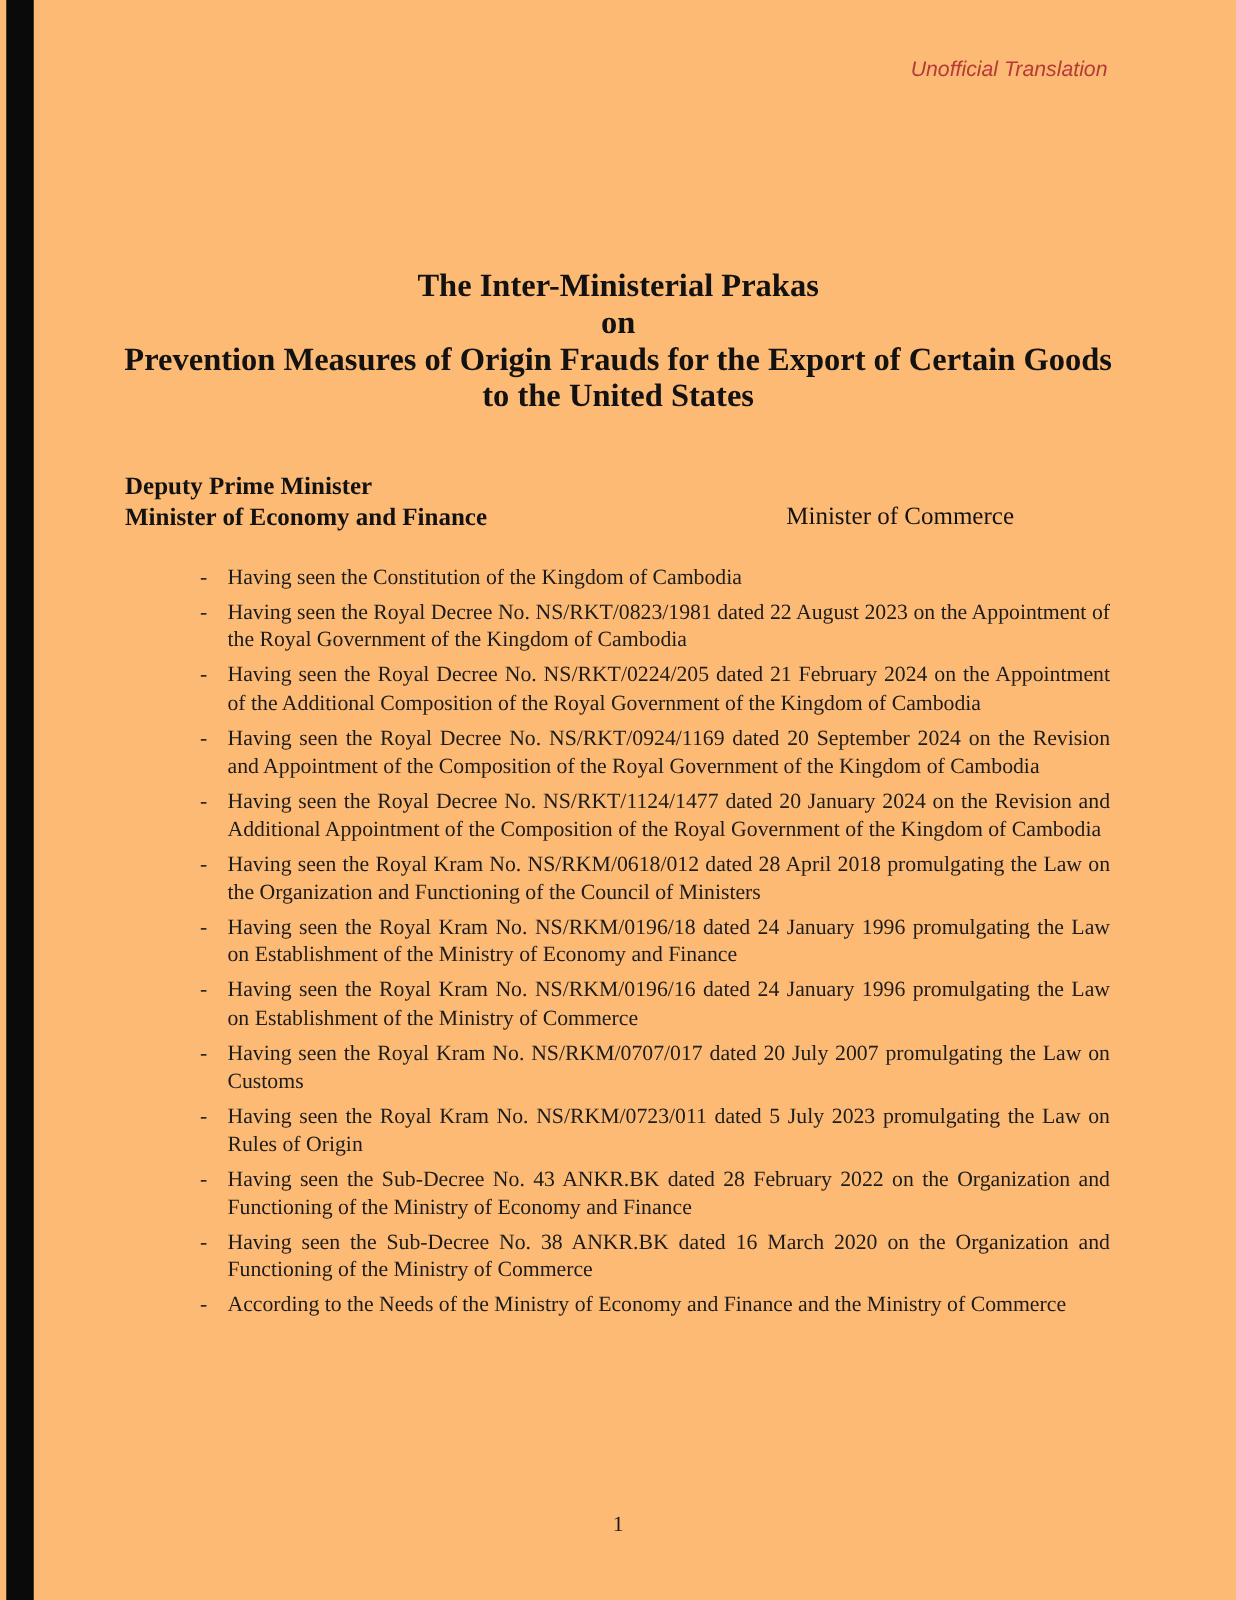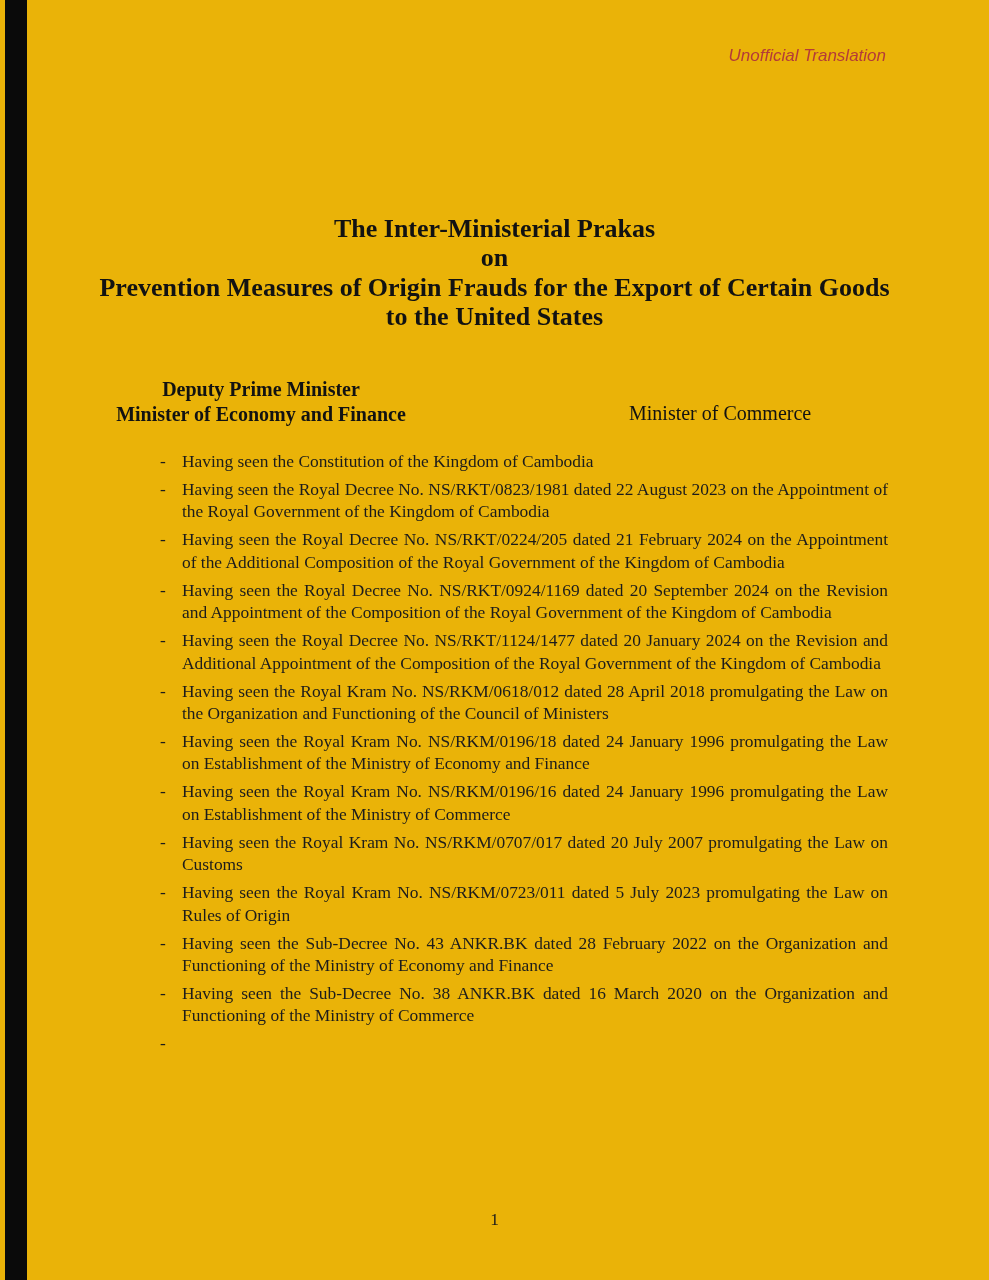--- a/index.html
+++ b/index.html
@@ -4,21 +4,21 @@
 <style>
   html, body {
     margin: 0;
     padding: 0;
     background: #ffffff;
   }
   .page {
     position: relative;
     width: 989px;
     height: 1280px;
-    background: #eab308;
+    background: #fdba74;
     overflow: hidden;
     font-family: "Liberation Serif", serif;
     color: #1c1c1c;
   }
   
   .edge-bar {
     position: absolute;
     left: 5px;
     top: 0;
     width: 22px;
@@ -44,21 +44,21 @@
     font-weight: bold;
     font-size: 26px;
     line-height: 29.4px;
     color: #121212;
   }
   .sig-left {
     position: absolute;
     top: 377px;
     left: 100px;
     width: 322px;
-    text-align: center;
+    text-align: left;
     font-weight: bold;
     font-size: 20px;
     line-height: 24.6px;
     color: #121212;
   }
   .sig-right {
     position: absolute;
     top: 401px;
     left: 629px;
     font-weight: normal;
@@ -128,18 +128,18 @@
     <div class="bullet"><span class="dash">-</span><span>Having seen the Royal Decree No. NS/RKT/0224/205 dated 21 February 2024 on the Appointment of the Additional Composition of the Royal Government of the Kingdom of Cambodia</span></div>
     <div class="bullet"><span class="dash">-</span><span>Having seen the Royal Decree No. NS/RKT/0924/1169 dated 20 September 2024 on the Revision and Appointment of the Composition of the Royal Government of the Kingdom of Cambodia</span></div>
     <div class="bullet"><span class="dash">-</span><span>Having seen the Royal Decree No. NS/RKT/1124/1477 dated 20 January 2024 on the Revision and Additional Appointment of the Composition of the Royal Government of the Kingdom of Cambodia</span></div>
     <div class="bullet"><span class="dash">-</span><span>Having seen the Royal Kram No. NS/RKM/0618/012 dated 28 April 2018 promulgating the Law on the Organization and Functioning of the Council of Ministers</span></div>
     <div class="bullet"><span class="dash">-</span><span>Having seen the Royal Kram No. NS/RKM/0196/18 dated 24 January 1996 promulgating the Law on Establishment of the Ministry of Economy and Finance</span></div>
     <div class="bullet"><span class="dash">-</span><span>Having seen the Royal Kram No. NS/RKM/0196/16 dated 24 January 1996 promulgating the Law on Establishment of the Ministry of Commerce</span></div>
     <div class="bullet"><span class="dash">-</span><span>Having seen the Royal Kram No. NS/RKM/0707/017 dated 20 July 2007 promulgating the Law on Customs</span></div>
     <div class="bullet"><span class="dash">-</span><span>Having seen the Royal Kram No. NS/RKM/0723/011 dated 5 July 2023 promulgating the Law on Rules of Origin</span></div>
     <div class="bullet"><span class="dash">-</span><span>Having seen the Sub-Decree No. 43 ANKR.BK dated 28 February 2022 on the Organization and Functioning of the Ministry of Economy and Finance</span></div>
     <div class="bullet"><span class="dash">-</span><span>Having seen the Sub-Decree No. 38 ANKR.BK dated 16 March 2020 on the Organization and Functioning of the Ministry of Commerce</span></div>
-    <div class="bullet"><span class="dash">-</span></div>
+    <div class="bullet"><span class="dash">-</span><span>According to the Needs of the Ministry of Economy and Finance and the Ministry of Commerce</span></div>
   </div>
 
   <div class="pagenum">1</div>
 
 </div>
 
 </body></html>

